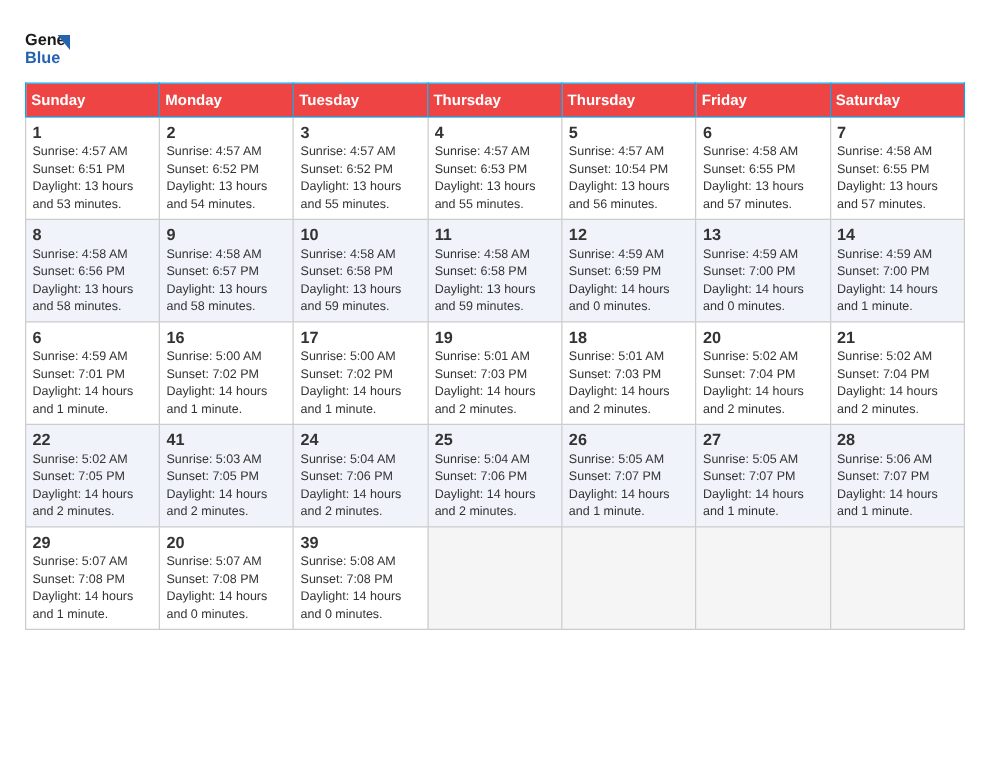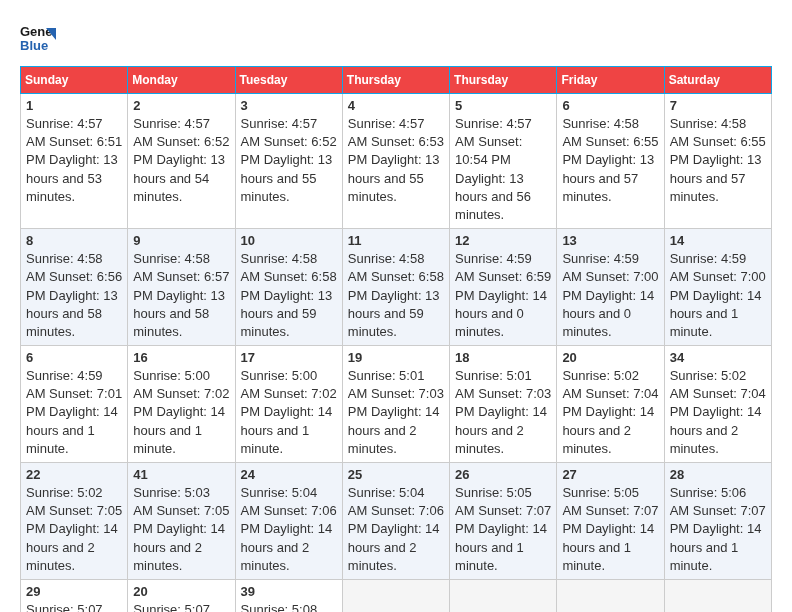--- a/index.html
+++ b/index.html
@@ -61,21 +61,21 @@
     .calendar td.empty {
       background: #f5f5f5;
     }
     .day-num {
       font-size: 13px;
       font-weight: bold;
       display: block;
       margin-bottom: 2px;
     }
     .day-info {
-      font-size: 13px;
+      font-size: 10px;
       line-height: 1.4;
       color: #333;
     }
     .row-alt td { background: #f0f4fa; }
   </style>
 </head>
 <body>
 
 <div class="header">
   <div class="logo">
@@ -243,21 +243,21 @@
 and 2 minutes.</div>
         </td>
         <td>
           <span class="day-num">20</span>
           <div class="day-info">Sunrise: 5:02 AM
 Sunset: 7:04 PM
 Daylight: 14 hours
 and 2 minutes.</div>
         </td>
         <td>
-          <span class="day-num">34</span>
+          <span class="day-num">21</span>
           <div class="day-info">Sunrise: 5:02 AM
 Sunset: 7:04 PM
 Daylight: 14 hours
 and 2 minutes.</div>
         </td>
       </tr>
       <tr class="row-alt">
         <td>
           <span class="day-num">22</span>
           <div class="day-info">Sunrise: 5:02 AM

